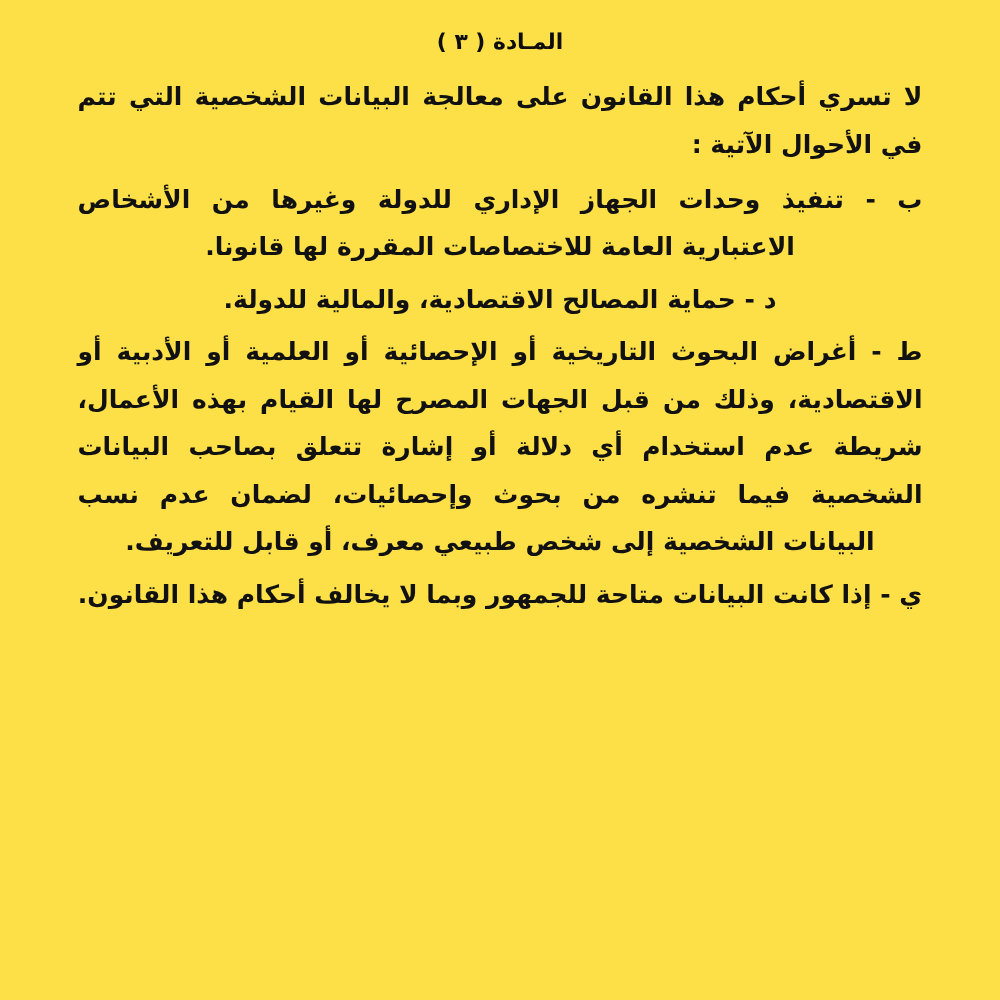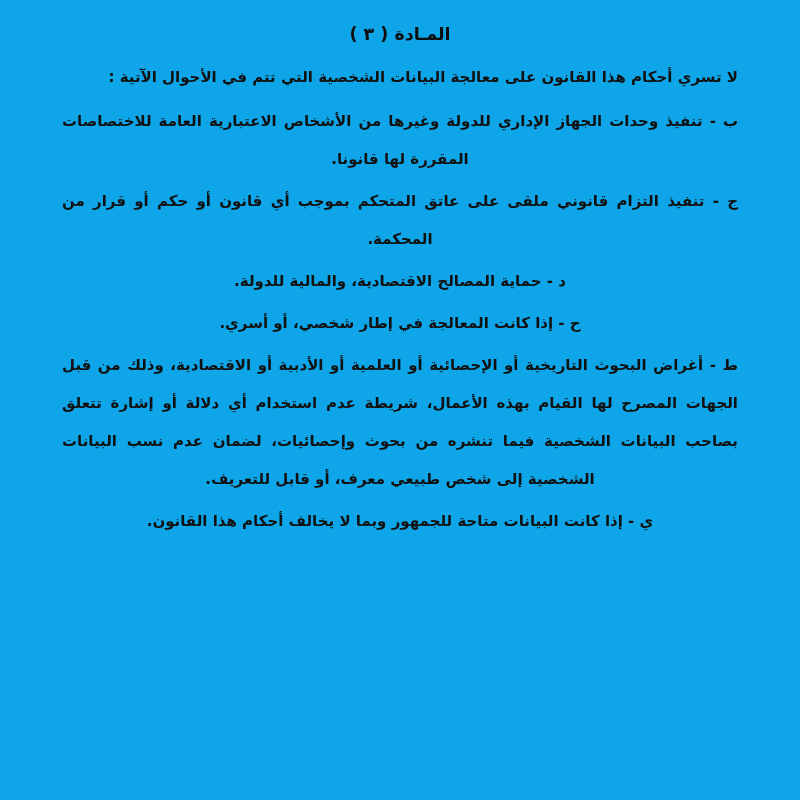--- a/index.html
+++ b/index.html
@@ -15,21 +15,21 @@
     color: #111111;
     overflow: hidden;
   }
 
   .page {
     position: relative;
     width: 800px;
     height: 800px;
     box-sizing: border-box;
     padding: 0;
-    background: #0ea5e9;
+    background: #fde047;
   }
 
   
   .doc-title {
     position: absolute;
     top: 12px;
     left: 0;
     width: 800px;
     text-align: center;
     font-size: 17.5px;
@@ -46,21 +46,21 @@
     top: 58px;
     right: 62px;
     left: 62px;
     direction: rtl;
   }
 
   
   .clause {
     direction: rtl;
     unicode-bidi: isolate;
-    font-size: 15px;
+    font-size: 20px;
     font-weight: bold;
     line-height: 38px;
     color: #111111;
     margin: 0;
   }
 
   
   .clause.intro {
     text-align: justify;
     text-align-last: right;
@@ -92,27 +92,25 @@
 
   <h1 class="doc-title">المـادة ( ٣ )</h1>
 
   <div class="body-block">
 
     <p class="clause intro gap-sm">لا تسري أحكام هذا القانون على معالجة البيانات الشخصية التي تتم في الأحوال الآتية :</p>
 
 
     <p class="clause multi gap-md">ب - تنفيذ وحدات الجهاز الإداري للدولة وغيرها من الأشخاص الاعتبارية العامة للاختصاصات المقررة لها قانونا.</p>
 
-    <p class="clause multi gap-md">ج - تنفيذ التزام قانوني ملقى على عاتق المتحكم بموجب أي قانون أو حكم أو قرار من المحكمة.</p>
 
     <p class="clause single gap-sm">د - حماية المصالح الاقتصادية، والمالية للدولة.</p>
 
 
 
 
-    <p class="clause single gap-lg">ح - إذا كانت المعالجة في إطار شخصي، أو أسري.</p>
 
     <p class="clause multi gap-md">ط - أغراض البحوث التاريخية أو الإحصائية أو العلمية أو الأدبية أو الاقتصادية، وذلك من قبل الجهات المصرح لها القيام بهذه الأعمال، شريطة عدم استخدام أي دلالة أو إشارة تتعلق بصاحب البيانات الشخصية فيما تنشره من بحوث وإحصائيات، لضمان عدم نسب البيانات الشخصية إلى شخص طبيعي معرف، أو قابل للتعريف.</p>
 
     <p class="clause single">ي - إذا كانت البيانات متاحة للجمهور وبما لا يخالف أحكام هذا القانون.</p>
 
   </div>
 </div>
 
 </body></html>

